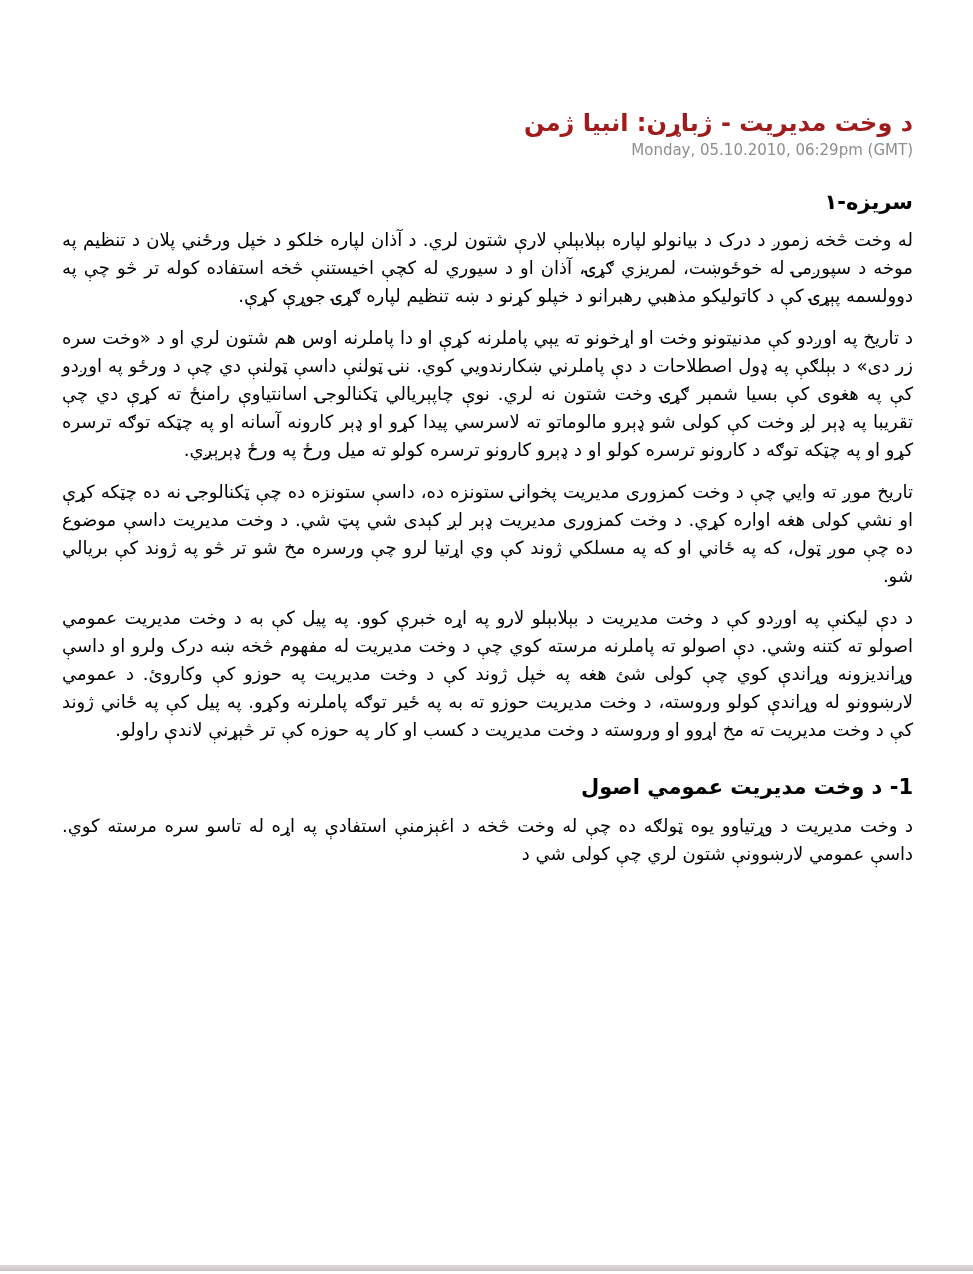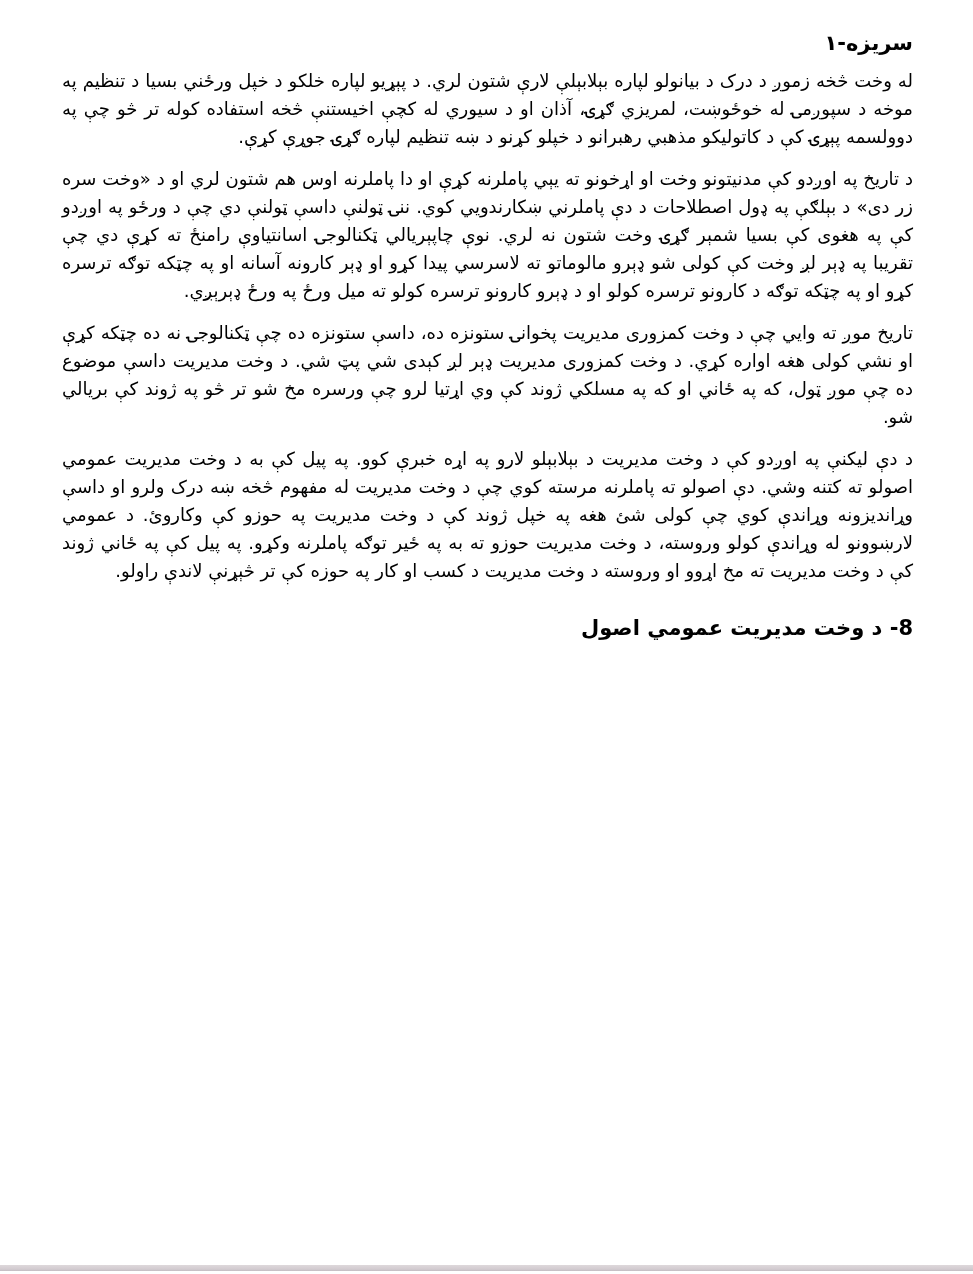--- a/index.html
+++ b/index.html
@@ -68,29 +68,34 @@
     bottom: 3px;
     height: 6px;
     background: linear-gradient(180deg, #ded8db 0%, #d2cbd0 70%, #c3bcc2 100%);
   }
 </style>
 </head>
 <body>
 
 <div class="content">
 
+  <div class="title-block">
+    <div class="article-title">د وخت مدیریت - ژباړن: انبیا ژمن</div>
+    <div class="timestamp">Monday, 05.10.2010, 06:29pm (GMT)</div>
+  </div>
 
   <div class="section-heading h1-heading">سریزه-۱</div>
 
-  <p class="para first-para after-heading">له وخت څخه زموږ د درک د بیانولو لپاره بېلابېلې لارې شتون لري. د پېړیو لپاره خلکو د خپل ورځني بسیا د تنظیم په موخه د سپوږمۍ له خوځوښت، لمریزي ګړۍ، آذان او د سیوري له کچې اخیستنې څخه استفاده کوله تر څو چې په دوولسمه پېړۍ کې د کاتولیکو مذهبي رهبرانو د خپلو کړنو د ښه تنظیم لپاره ګړۍ جوړې کړې.</p>
+  <p class="para first-para after-heading">له وخت څخه زموږ د درک د بیانولو لپاره بېلابېلې لارې شتون لري. د آذان لپاره خلکو د خپل ورځني پلان د تنظیم په موخه د سپوږمۍ له خوځوښت، لمریزي ګړۍ، آذان او د سیوري له کچې اخیستنې څخه استفاده کوله تر څو چې په دوولسمه پېړۍ کې د کاتولیکو مذهبي رهبرانو د خپلو کړنو د ښه تنظیم لپاره ګړۍ جوړې کړې.</p>
 
   <p class="para">د تاریخ په اوږدو کې مدنیتونو وخت او اړخونو ته یېي پاملرنه کړې او دا پاملرنه اوس هم شتون لري او د «وخت سره زر دی» د بېلګې په ډول اصطلاحات د دې پاملرني ښکارندويي کوي. ننۍ ټولنې داسې ټولنې دي چې د ورځو په اوږدو کې په هغوی کې بسیا شمېر ګړۍ وخت شتون نه لري. نوې چاپېریالي ټکنالوجۍ اسانتیاوې رامنځ ته کړې دي چې تقریبا په ډېر لږ وخت کې کولی شو ډېرو مالوماتو ته لاسرسي پیدا کړو او ډېر کارونه آسانه او په چټکه توګه ترسره کړو او په چټکه توګه د کارونو ترسره کولو او د ډېرو کارونو ترسره کولو ته میل ورځ په ورځ ډېرېږي.</p>
 
   <p class="para">تاریخ موږ ته وایي چې د وخت کمزوری مدیریت پخوانۍ ستونزه ده، داسې ستونزه ده چې ټکنالوجۍ نه ده چټکه کړې او نشي کولی هغه اواره کړي. د وخت کمزوری مدیریت ډېر لږ کېدی شي پټ شي. د وخت مدیریت داسې موضوع ده چې موږ ټول، که په ځاني او که په مسلکي ژوند کې وي اړتیا لرو چې ورسره مخ شو تر څو په ژوند کې بریالي شو.</p>
 
   <p class="para">د دې لیکنې په اوږدو کې د وخت مدیریت د بېلابېلو لارو په اړه خبرې کوو. په پیل کې به د وخت مدیریت عمومي اصولو ته کتنه وشي. دې اصولو ته پاملرنه مرسته کوي چې د وخت مدیریت له مفهوم څخه ښه درک ولرو او داسې وړاندیزونه وړاندې کوي چې کولی شئ هغه په خپل ژوند کې د وخت مدیریت په حوزو کې وکاروئ. د عمومي لارښوونو له وړاندې کولو وروسته، د وخت مدیریت حوزو ته به په ځیر توګه پاملرنه وکړو. په پیل کې په ځاني ژوند کې د وخت مدیریت ته مخ اړوو او وروسته د وخت مدیریت د کسب او کار په حوزه کې تر څېړنې لاندې راولو.</p>
 
-  <div class="section-heading h2-heading">8- د وخت مدیریت عمومي اصول</div>
+  <div class="section-heading h2-heading">1- د وخت مدیریت عمومي اصول</div>
 
+  <p class="para first-para after-heading">د وخت مدیریت د وړتیاوو یوه ټولګه ده چې له وخت څخه د اغېزمنې استفادې په اړه له تاسو سره مرسته کوي. داسې عمومي لارښوونې شتون لري چې کولی شي د</p>
 
 </div>
 
 <div class="bottom-bar"></div>
 
 </body></html>

